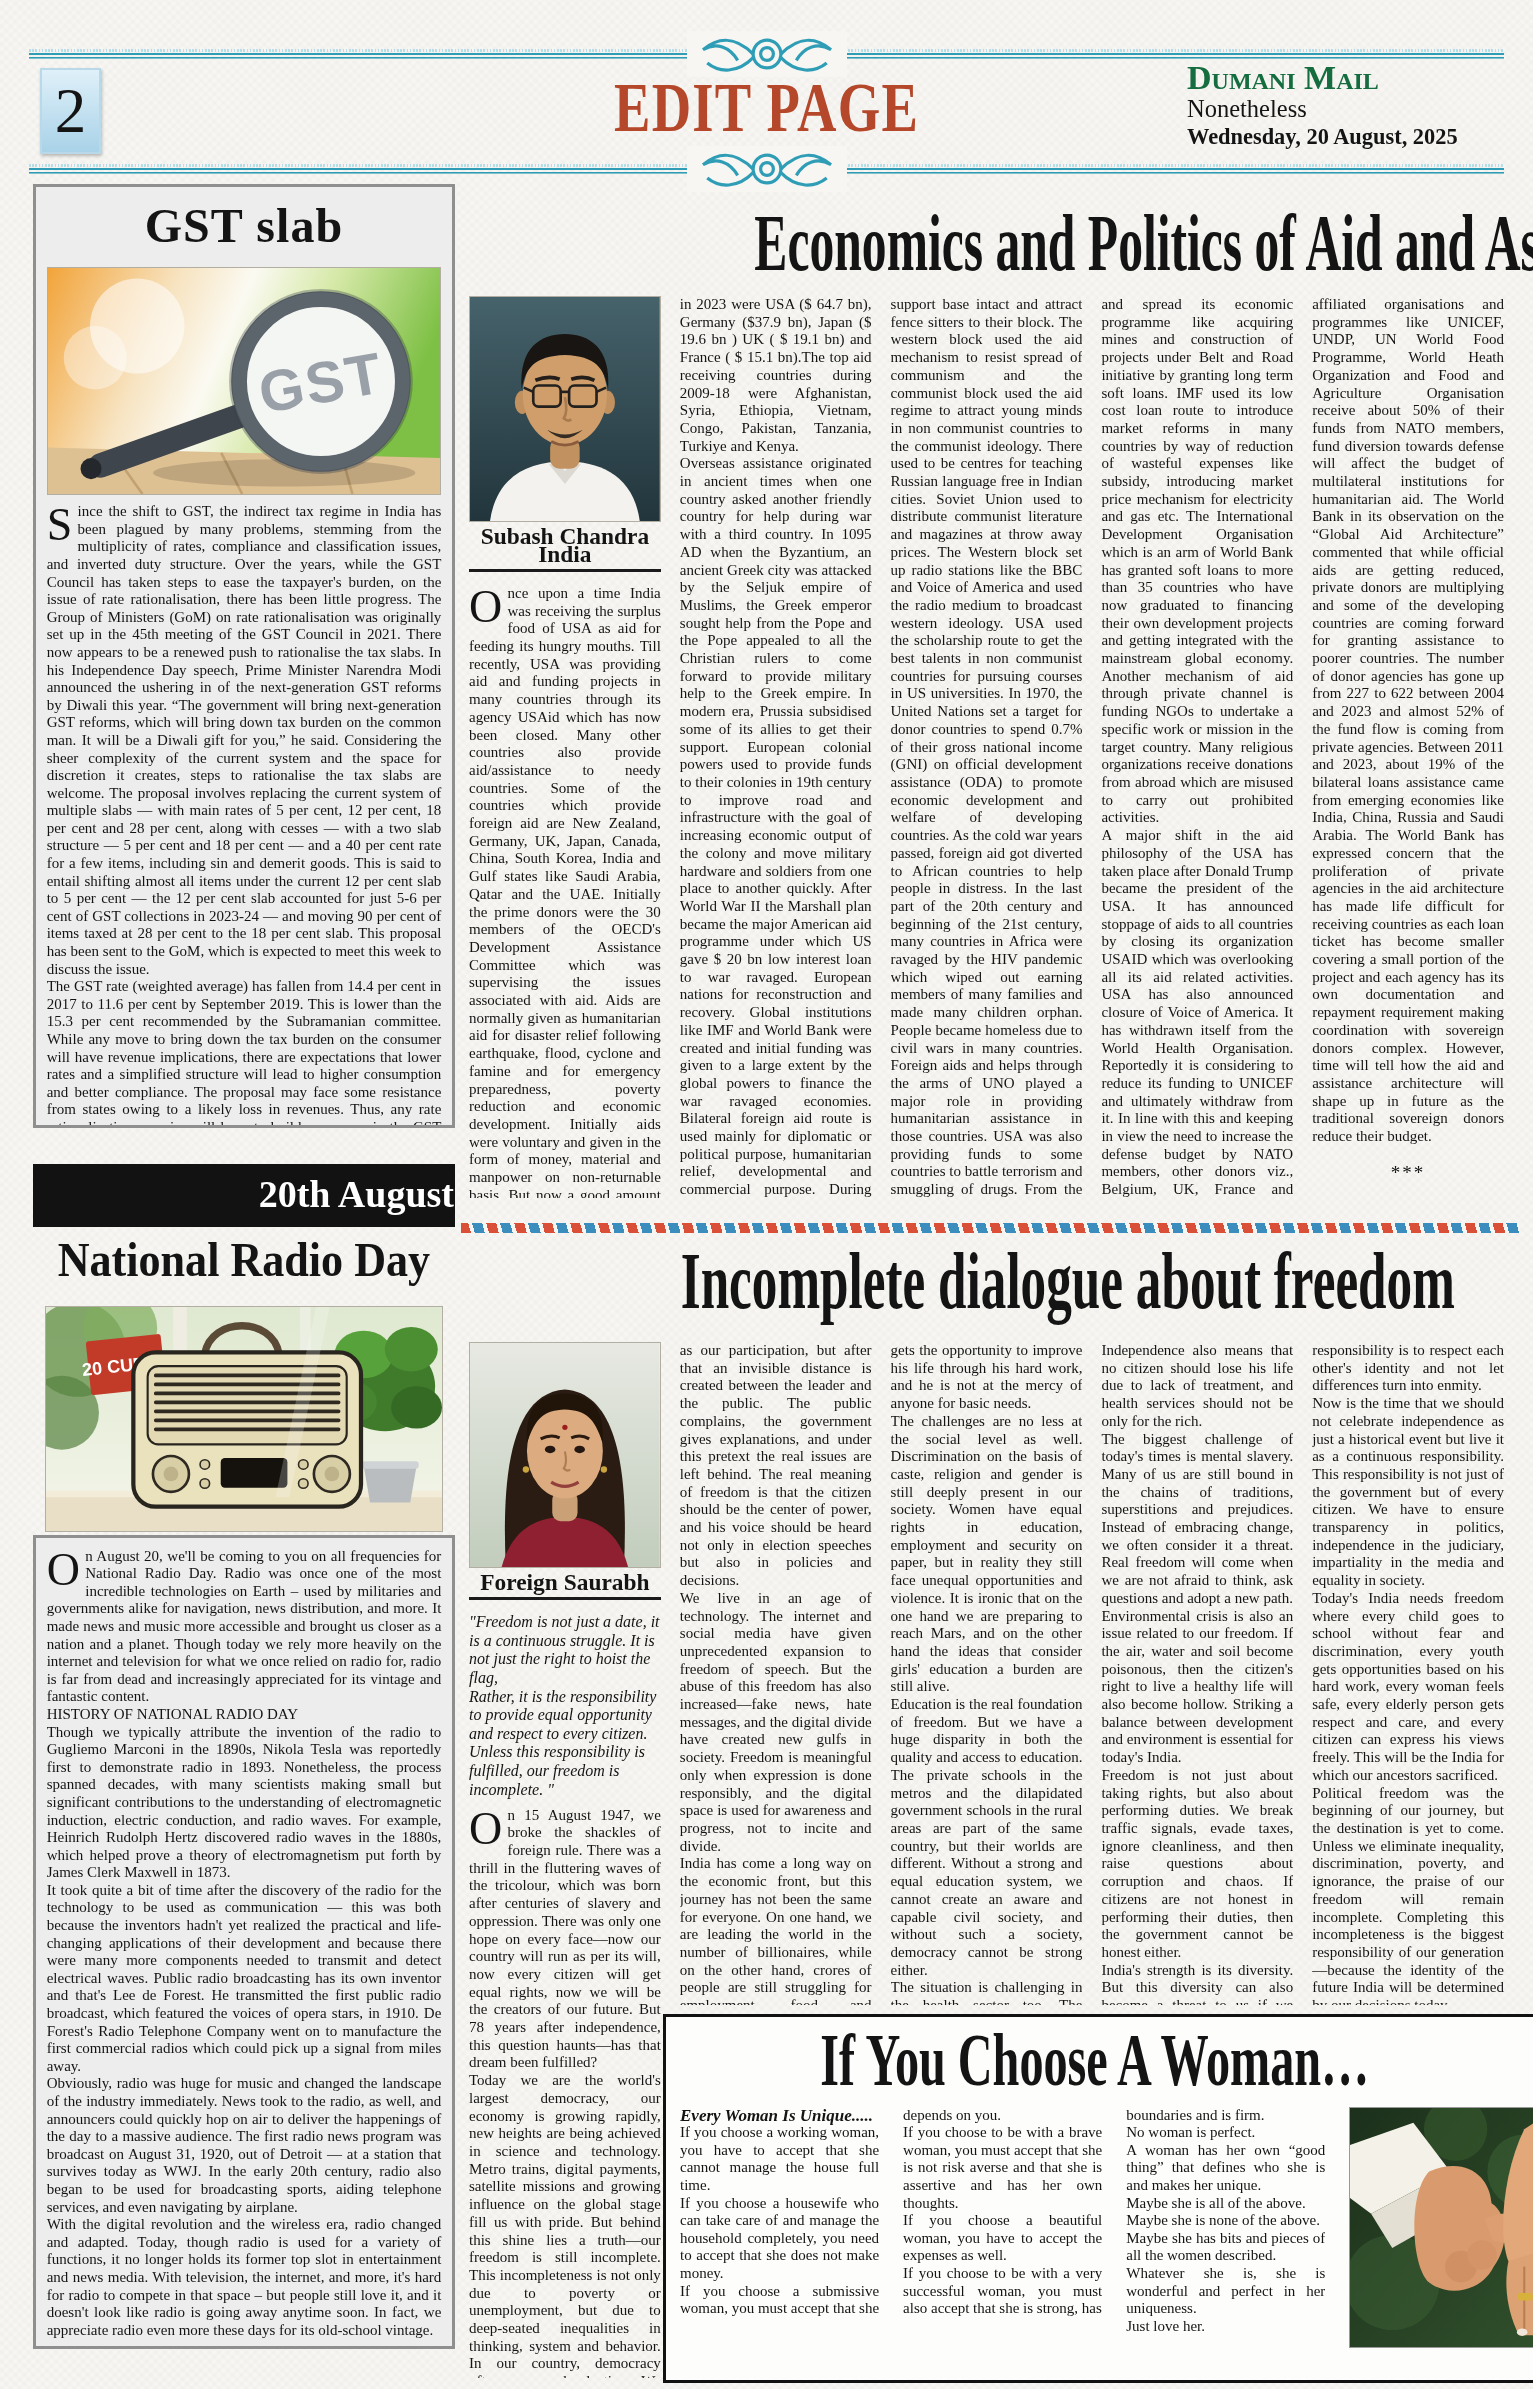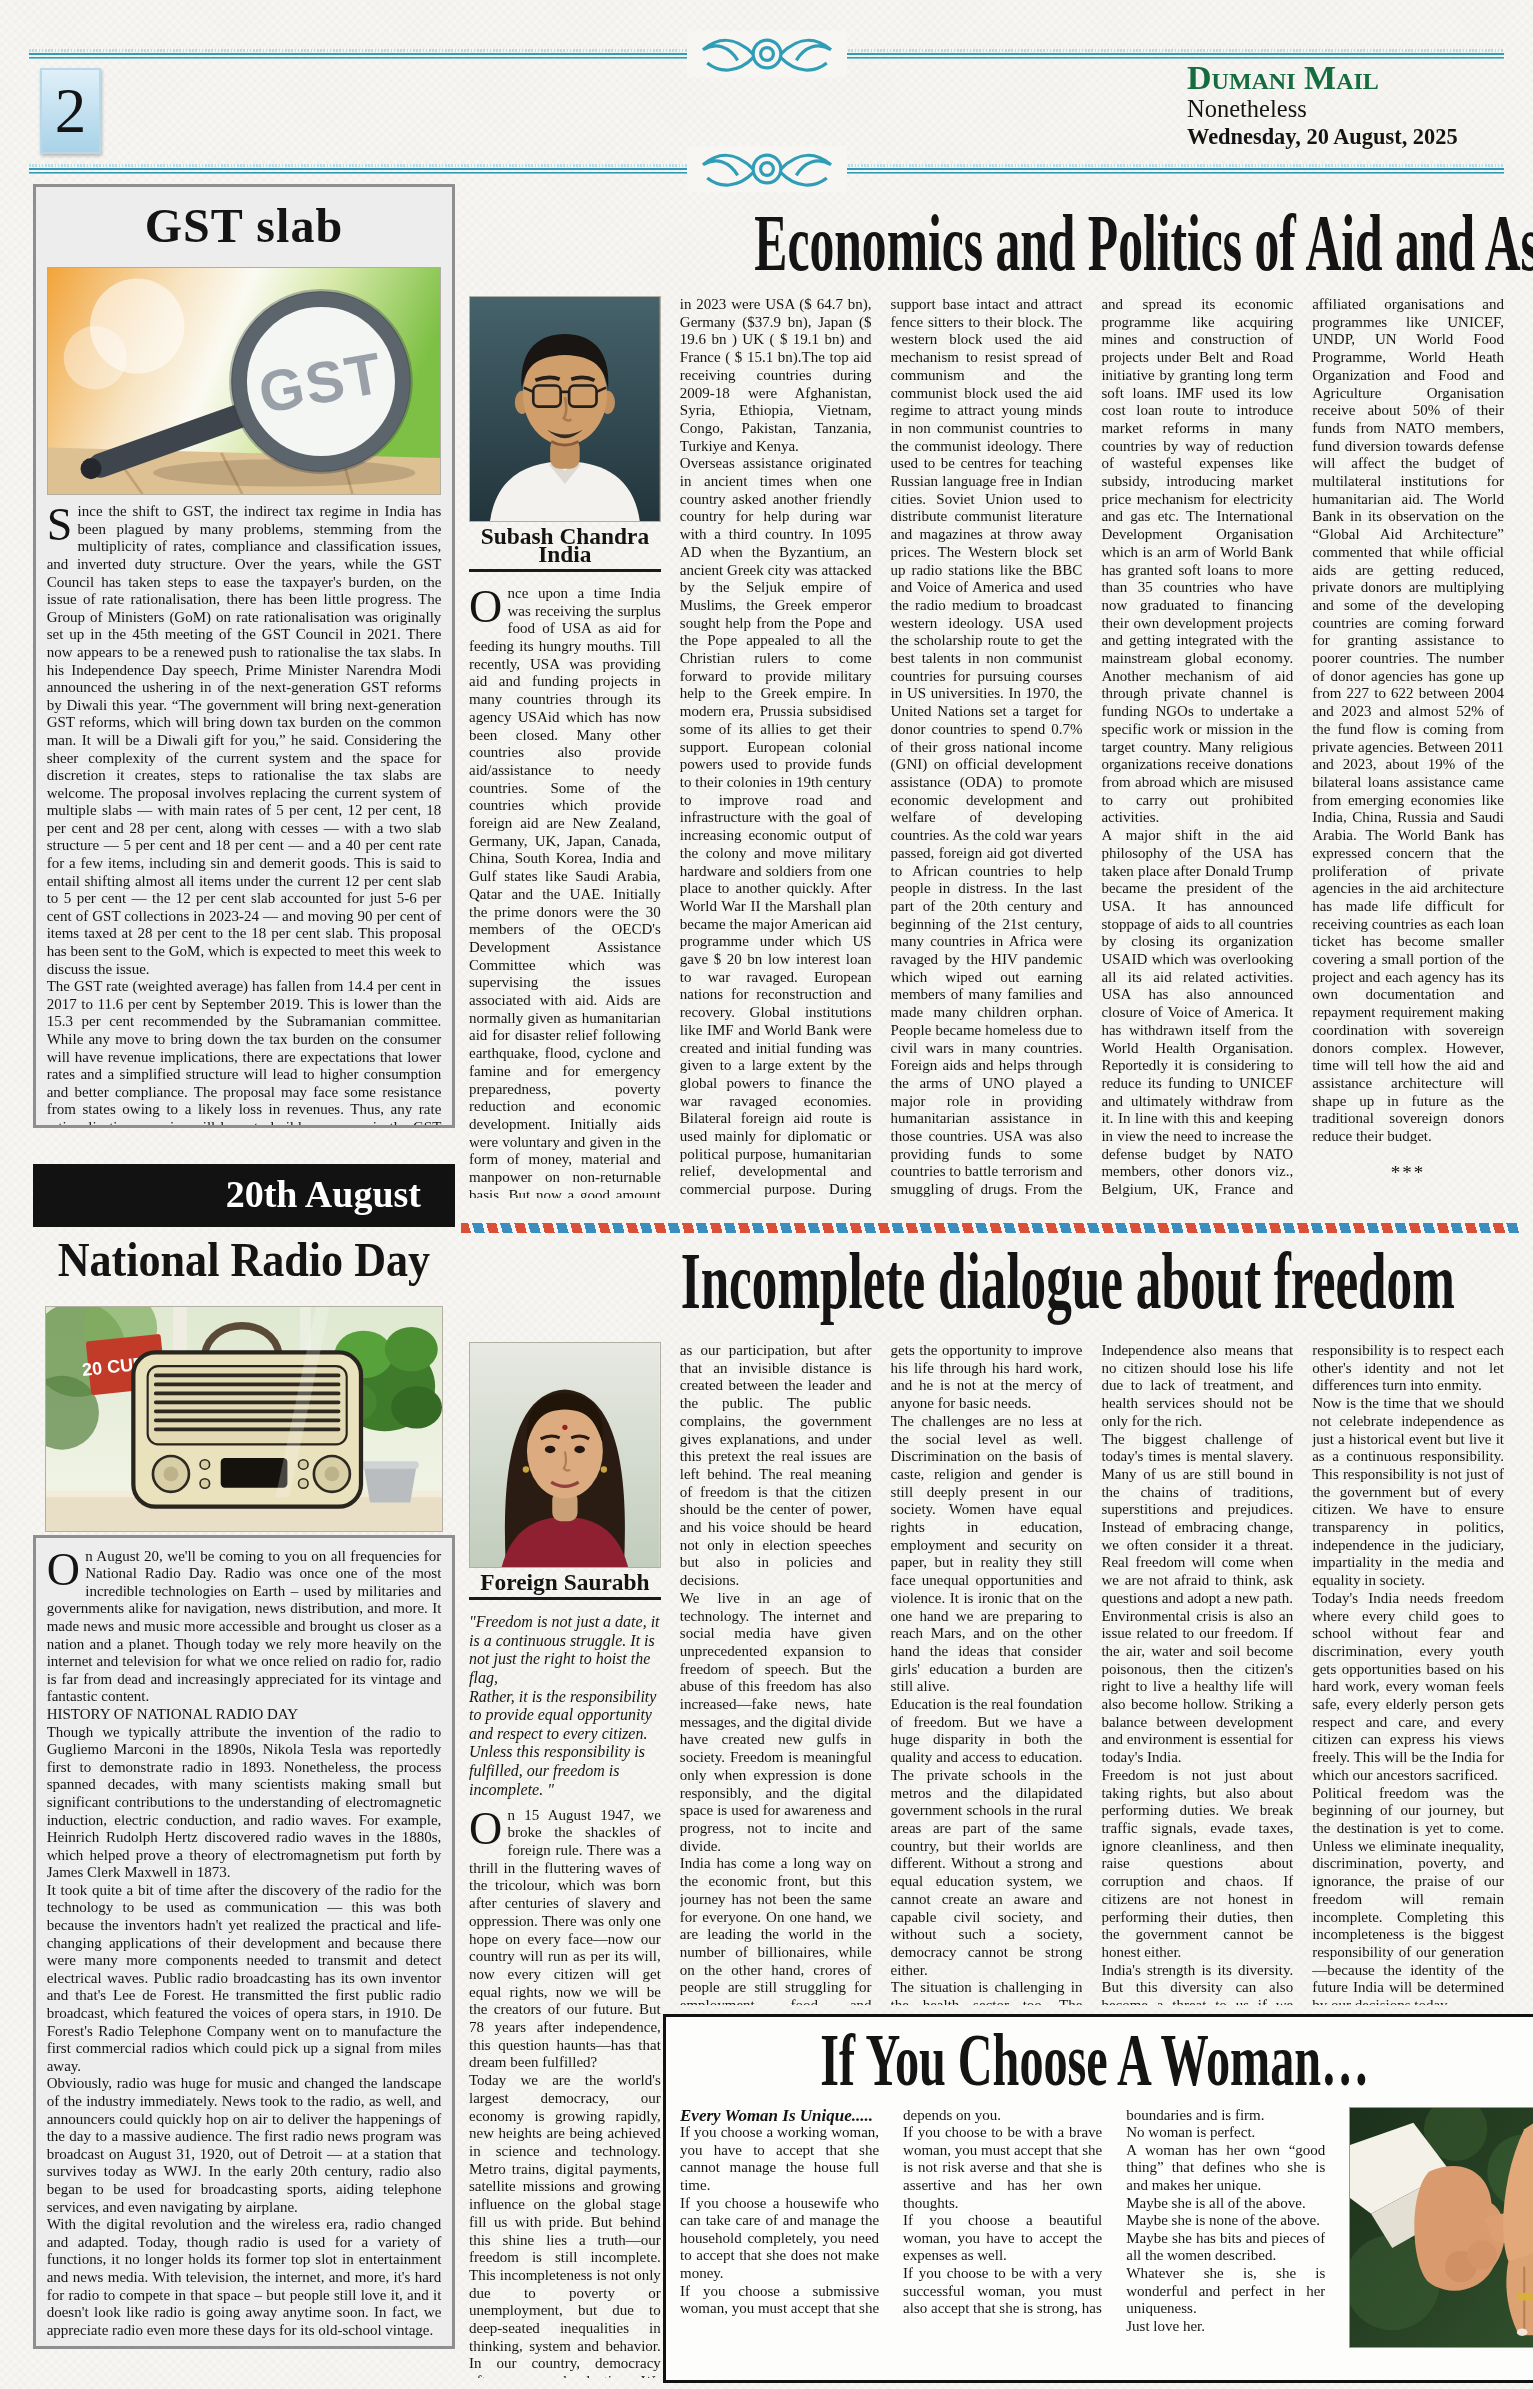--- a/index.html
+++ b/index.html
@@ -33,21 +33,21 @@
   .gst-box{ position:absolute; left:33px; top:184px; width:422px; height:944px; background:#ededed; border:3.2px solid #8f8f8f; overflow:hidden; }
   .gst-title{ text-align:center; font-weight:bold; font-size:48px; line-height:69px; margin-top:4.3px; letter-spacing:1.1px; }
   .img-frame{ border:1.1px solid #b3aea2; background:#fff; }
   .gst-image{ margin:6.4px 10.7px 0; height:228px; }
   .gst-image svg{ display:block; width:100%; height:100%; }
   .box-body{ margin:8.5px 10.7px 0; font-size:15px; line-height:17.6px; text-align:justify; }
   .dropcap{ float:left; font-size:46px; line-height:37px; padding:3.2px 5.3px 0 0; }
   .flow{ white-space:pre-line; }
 
   .radio-banner{ position:absolute; left:33px; top:1164px; width:422px; height:63px; background:#121212; color:#fff;
-    font-weight:bold; font-size:38px; line-height:60px; text-align:right; padding-right:34px; }
+    font-weight:bold; font-size:38px; line-height:60px; text-align:right; padding-right:1px; }
   .radio-title{ position:absolute; left:33px; top:1231px; width:422px; text-align:center; }
   .radio-title span{ display:inline-block; font-size:49px; font-weight:bold; transform:scaleX(0.9); white-space:nowrap; }
   .radio-image{ position:absolute; left:45px; top:1306px; width:398px; height:226px; }
   .radio-image svg{ display:block; width:100%; height:100%; }
   .radio-box{ position:absolute; left:33px; top:1535px; width:422px; height:814px; background:#ededed; border:3.2px solid #8f8f8f; overflow:hidden; padding:9.6px 10.7px; font-size:15px; line-height:17.6px; text-align:justify; }
   .radio-box p{ margin:0; }
 
   
   .econ-title{ position:absolute; left:463px; top:201px; width:1057px; text-align:center; }
   .big-head{ display:inline-block; font-size:80px; font-weight:bold; transform:scaleX(0.62); white-space:nowrap; line-height:85px; }
@@ -91,20 +91,21 @@
         <circle cx="150" cy="43" r="12"></circle>
       <path d="M124 43 C 90 10 60 10 30 35 C 55 20 80 30 95 55"></path>
       <path d="M176 43 C 210 10 240 10 270 35 C 245 20 220 30 205 55"></path>
       <path d="M124 50 C 95 80 60 78 38 60"></path>
       <path d="M176 50 C 205 80 240 78 262 60"></path>
     </g>
   </svg>
   <div class="page-number">
       <span>2</span>
     </div>
+  <div class="edit-title"><span>EDIT PAGE</span></div>
   <div class="masthead">
     <div class="mname">Dumani Mail</div>
     <div class="mcity">Nonetheless</div>
     <div class="mdate">Wednesday, 20 August, 2025</div>
   </div>
   <div class="rule rule-bottom"></div>
   <svg class="ornament ornament-bottom" viewBox="0 0 300 86">
     <rect width="300" height="86" fill="#f7f6f2"></rect>
     <g fill="none" stroke="#2f9db6" stroke-width="6">
       <circle cx="150" cy="43" r="26"></circle>

